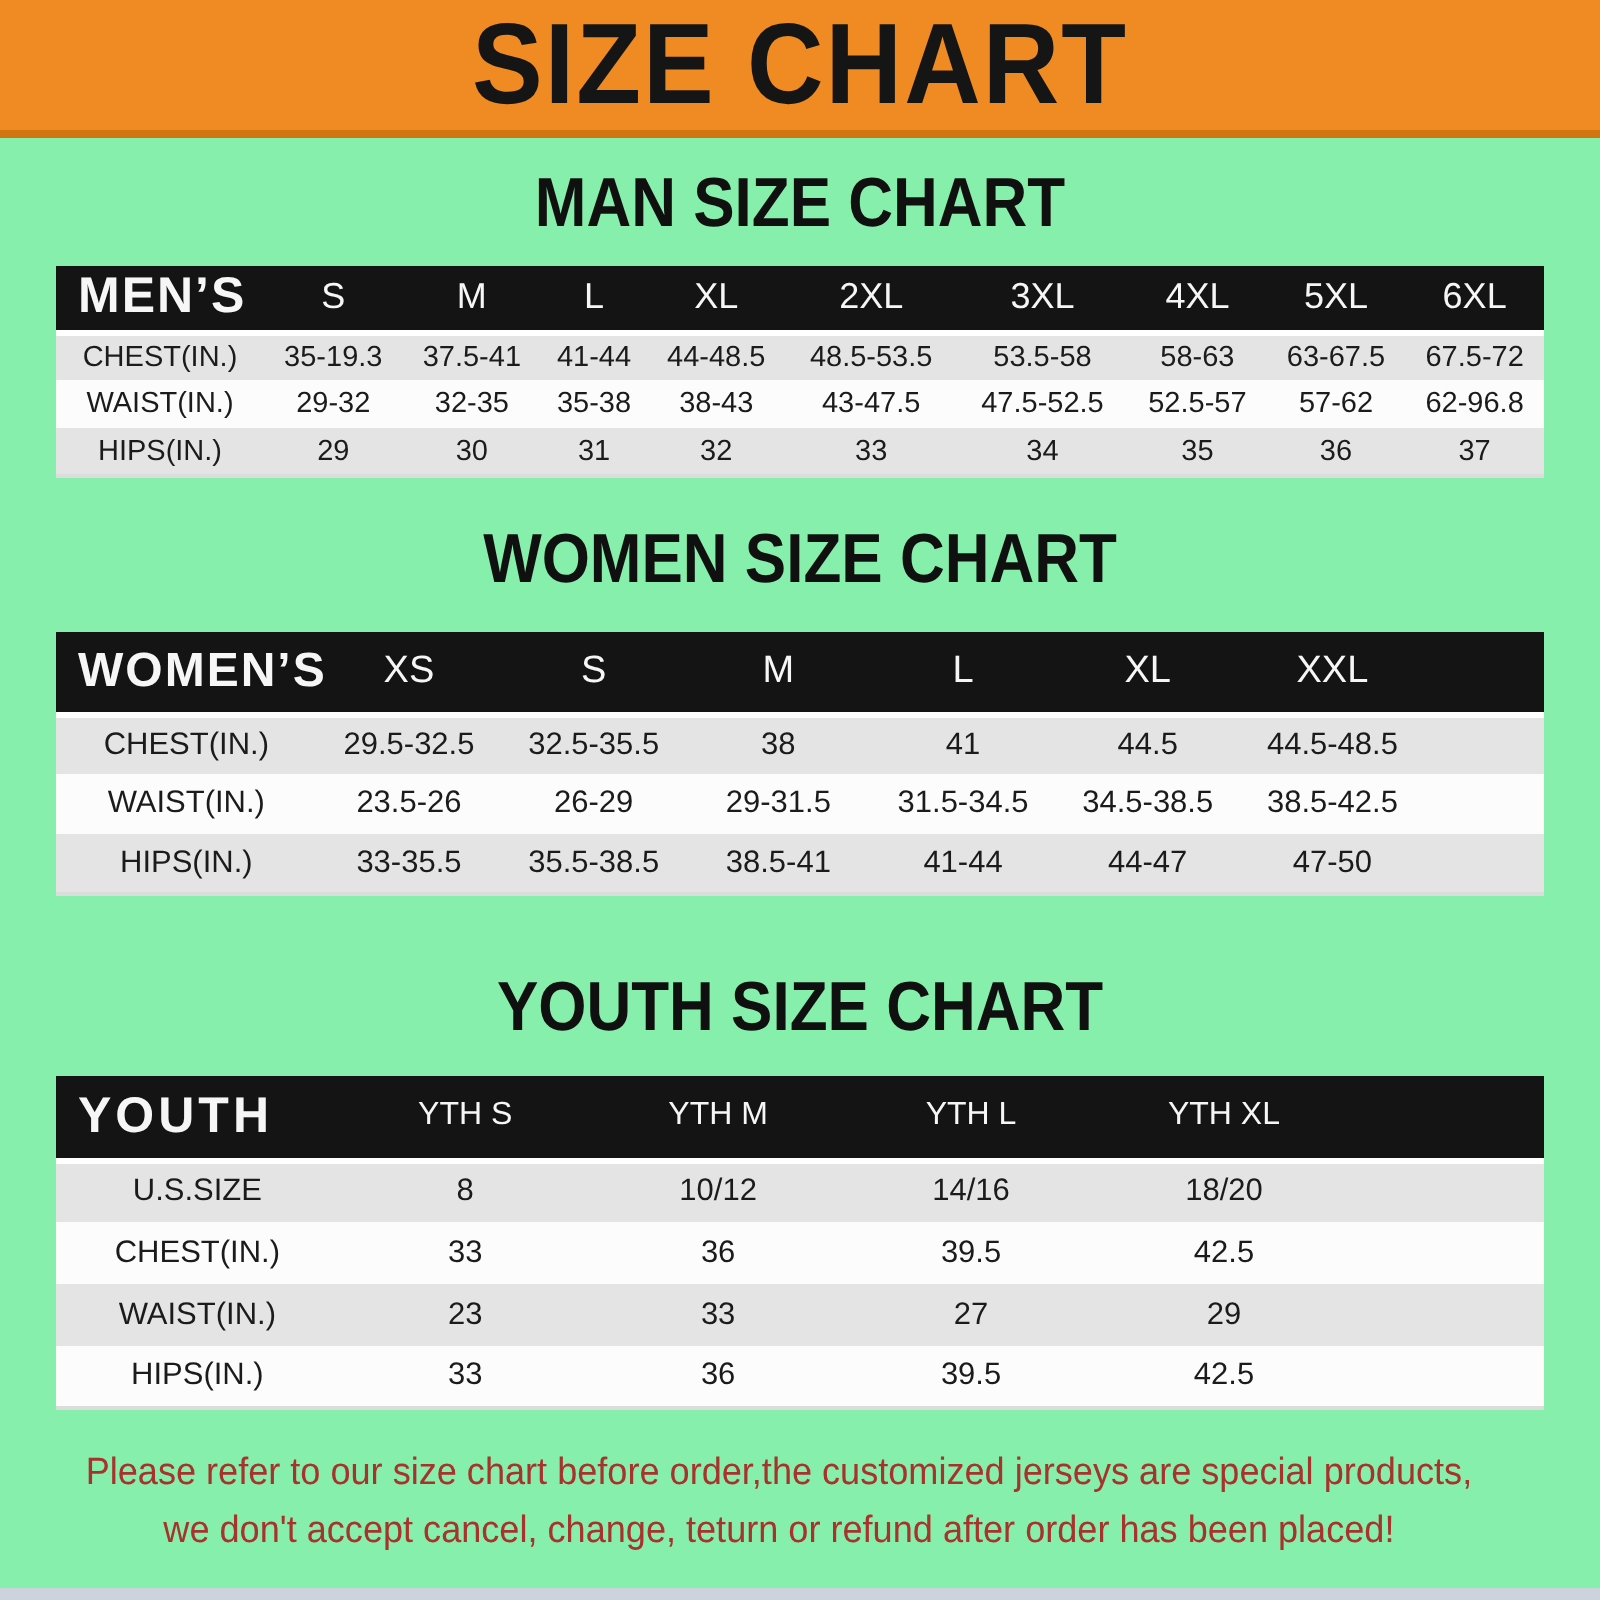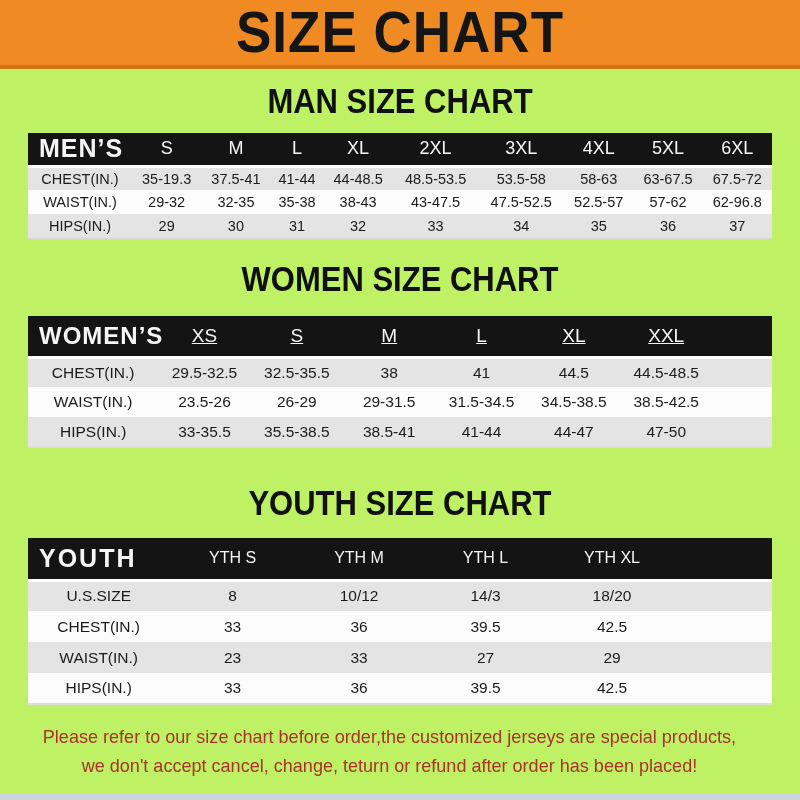--- a/index.html
+++ b/index.html
@@ -8,21 +8,21 @@
     --bar_black:#141414;
     --row_gray:#E4E4E4;
     --row_white:#FCFCFC;
     --note_red:#A8322C;
     --bottom_strip:#CCD3DC;
     --text_dark:#1B1B1B;
   }
   *{box-sizing:border-box;}
   html,body{margin:0;padding:0;background:#fff;}
   body{font-family:"Liberation Sans",sans-serif;color:var(--text_dark);}
-  .page{width:800px;height:800px;position:relative;background:#bef264;overflow:hidden;margin:0 auto;}
+  .page{width:800px;height:800px;position:relative;background:#86efac;overflow:hidden;margin:0 auto;}
 
   
   .banner{height:69px;background:var(--banner_orange);border-bottom:4px solid var(--banner_border);
           display:flex;align-items:center;justify-content:center;}
   .banner-title{margin:0;font-size:53px;font-weight:bold;color:#151515;letter-spacing:1px;
                 transform:scaleY(1.08);white-space:nowrap;}
 
   
   .section-heading{text-align:center;font-weight:bold;color:#101010;font-size:31px;
                    transform:scaleY(1.12);letter-spacing:0;white-space:nowrap;}
@@ -41,21 +41,21 @@
   tbody tr:nth-child(odd){background:var(--row_gray);}
   tbody tr:nth-child(even){background:var(--row_white);}
 
   .sec-men  thead th{height:33px;}
   .sec-men  th.corner-cell{font-size:25px;width:104px;}
   .sec-men  th.size-cell{font-size:18px;}
   .sec-men  tbody td{height:24px;font-size:14.5px;}
 
   .sec-women thead th{height:41px;}
   .sec-women th.corner-cell{font-size:24px;width:17.5%;}
-  .sec-women th.size-cell{font-size:19px;width:12.4%;text-decoration:underline;}
+  .sec-women th.size-cell{font-size:19px;width:12.4%;}
   .sec-women th.blank-cell{width:8%;}
   .sec-women tbody td{height:30px;font-size:15.5px;}
 
   .sec-youth thead th{height:42px;margin-top:13px;}
   .sec-youth th.corner-cell{font-size:25px;width:19%;letter-spacing:2px;}
   .sec-youth th.size-cell{font-size:16px;width:17%;}
   .sec-youth th.blank-cell{width:13%;}
   .sec-youth tbody td{height:31px;font-size:15.5px;}
 
   
@@ -192,21 +192,21 @@
             <th class="size-cell">YTH L</th>
             <th class="size-cell">YTH XL</th>
             <th class="size-cell blank-cell"></th>
           </tr>
         </thead>
         <tbody>
           <tr>
             <td class="row-label-cell">U.S.SIZE</td>
             <td class="value-cell">8</td>
             <td class="value-cell">10/12</td>
-            <td class="value-cell">14/3</td>
+            <td class="value-cell">14/16</td>
             <td class="value-cell">18/20</td>
             <td class="value-cell blank-cell"></td>
           </tr>
           <tr>
             <td class="row-label-cell">CHEST(IN.)</td>
             <td class="value-cell">33</td>
             <td class="value-cell">36</td>
             <td class="value-cell">39.5</td>
             <td class="value-cell">42.5</td>
             <td class="value-cell blank-cell"></td>

